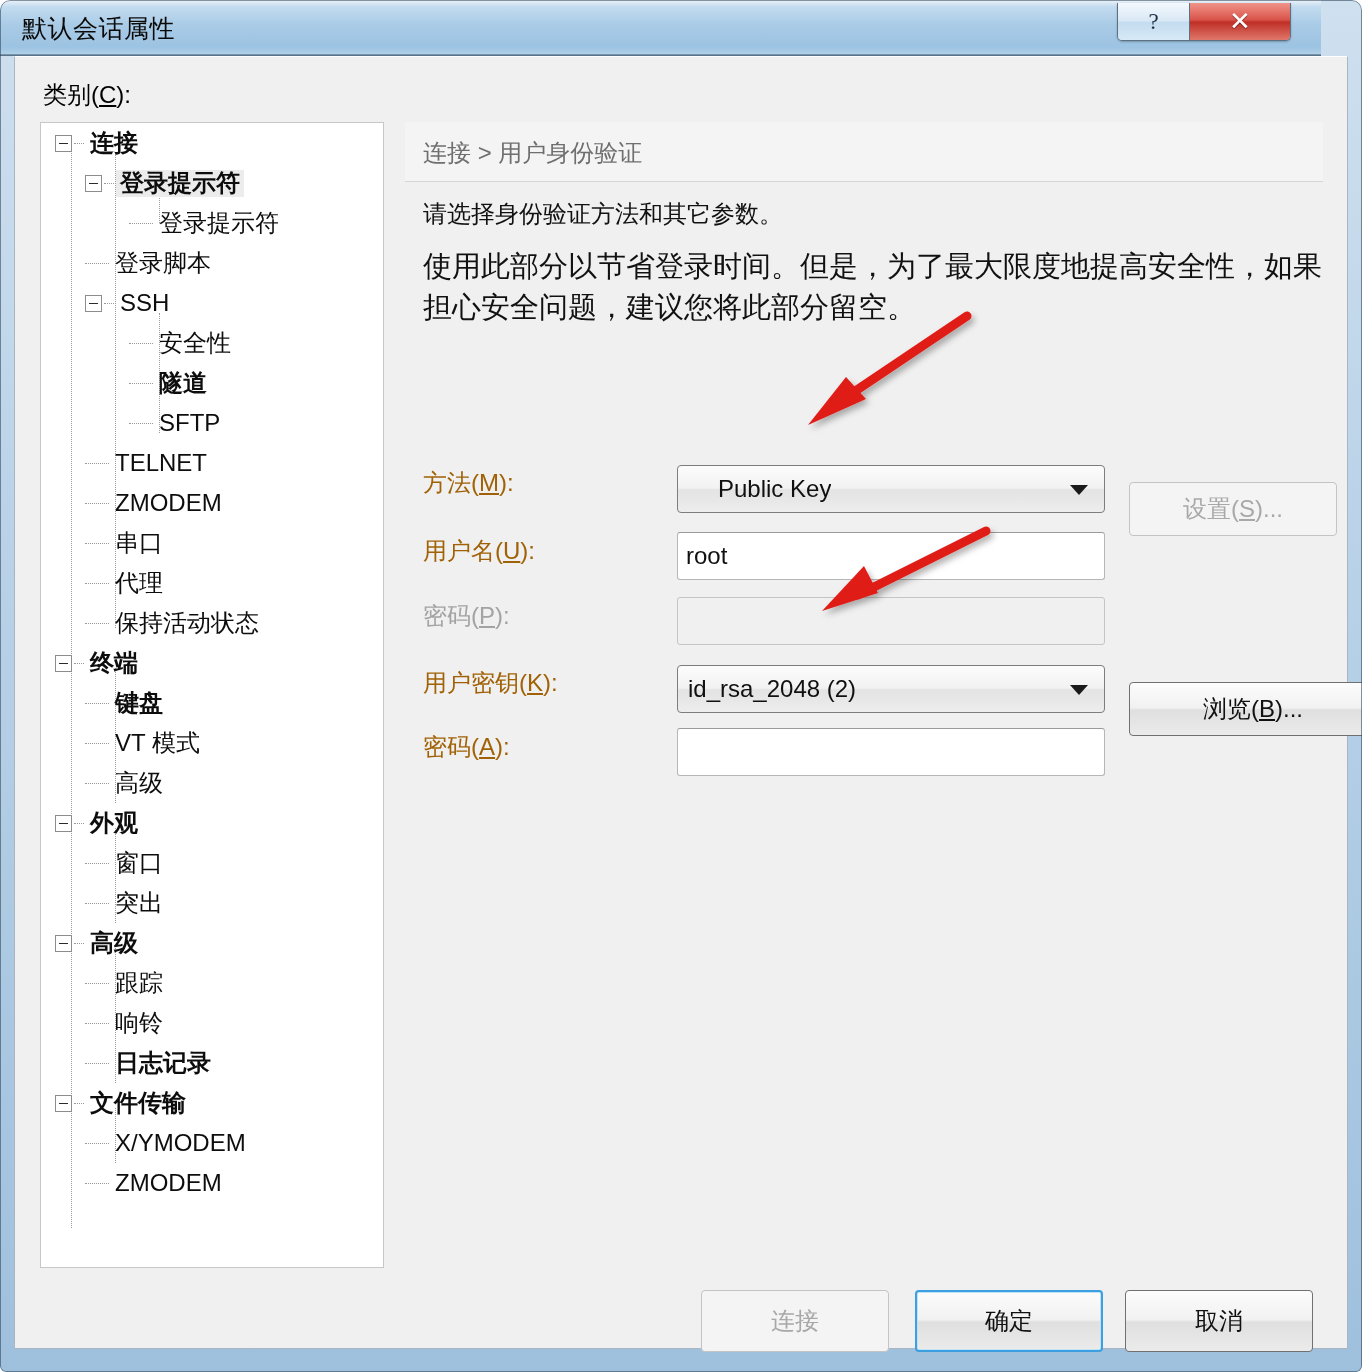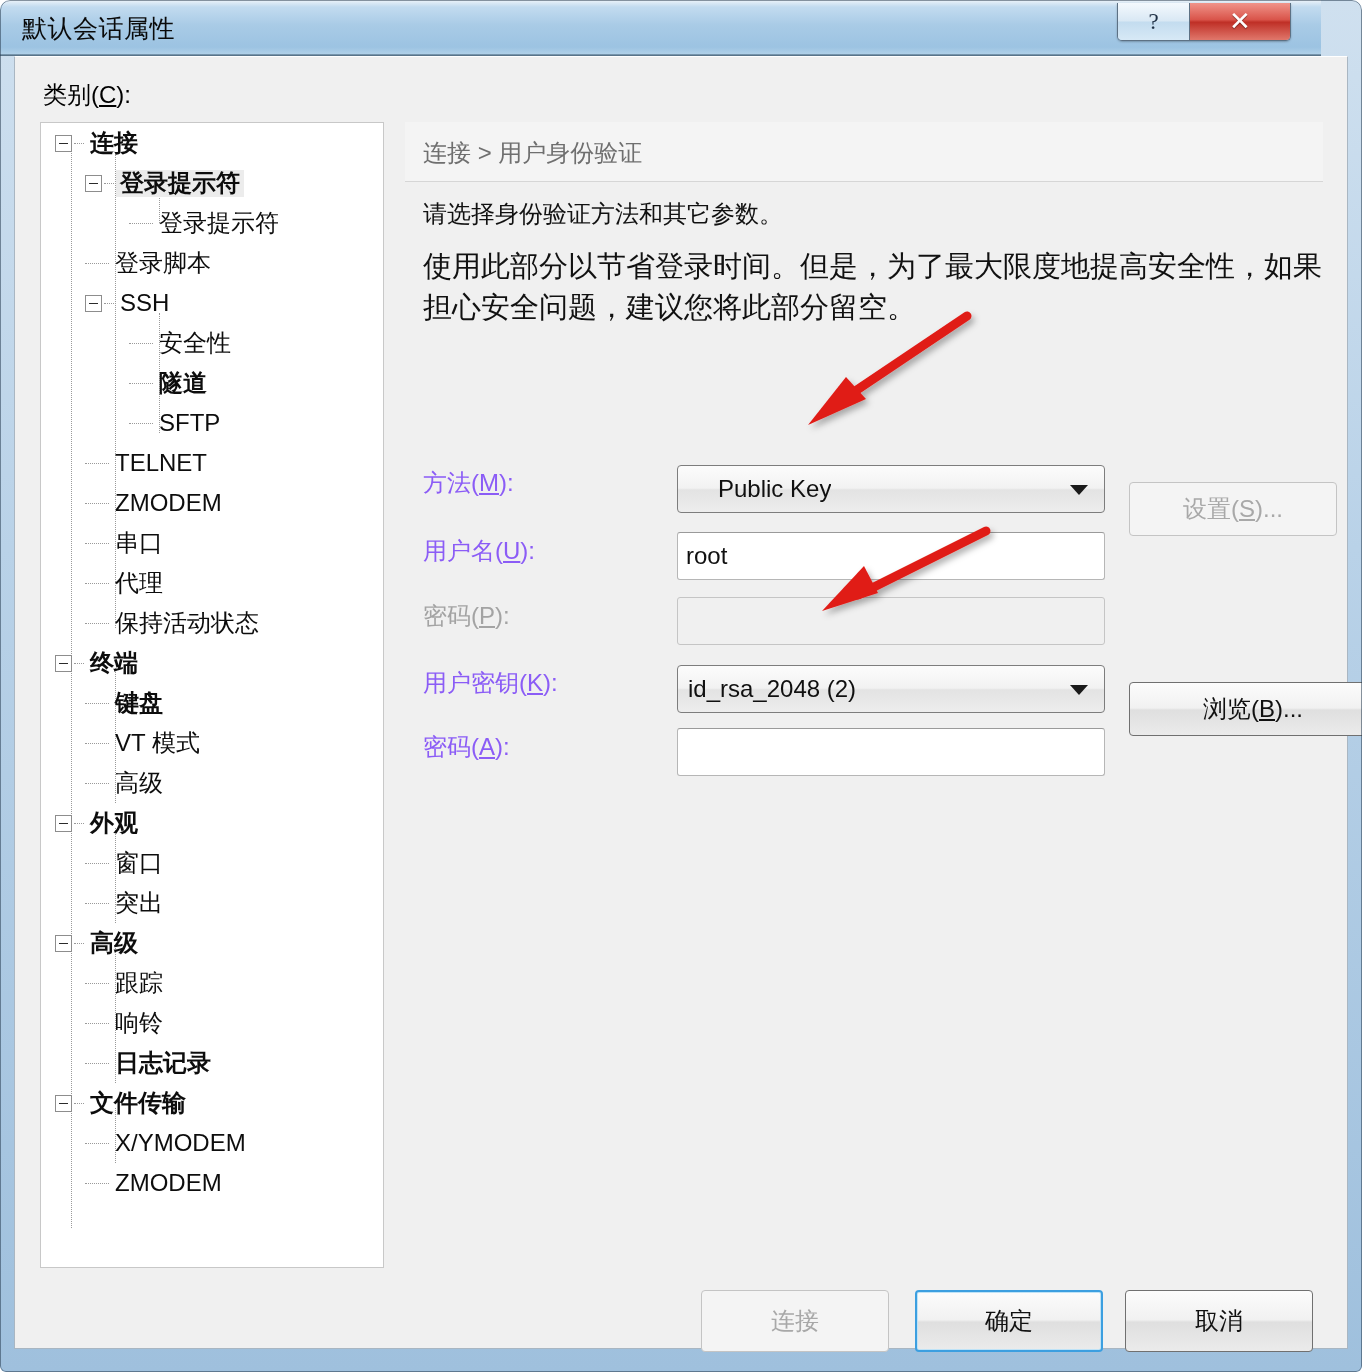--- a/index.html
+++ b/index.html
@@ -168,21 +168,21 @@
   #desc2 {
     position: absolute; left: 18px; top: 124px;
     width: 915px;
     font-size: 29px; color: #111; line-height: 1.42;
   }
 
   
   #form { position: absolute; left: 0; top: 0; width: 918px; height: 1146px; }
   .f-label {
     position: absolute;
-    font-size: 24px; color: #8b5cf6;
+    font-size: 24px; color: #a16207;
     white-space: nowrap;
   }
   .f-label.disabled { color: #a3a3a3; }
   .f-label u { text-decoration: underline; }
 
   .combo {
     position: absolute;
     height: 48px;
     background: linear-gradient(180deg,#fcfcfc 0%, #f2f2f2 48%, #e3e3e3 52%, #ededed 100%);
     border: 1px solid #7d7d7d;

